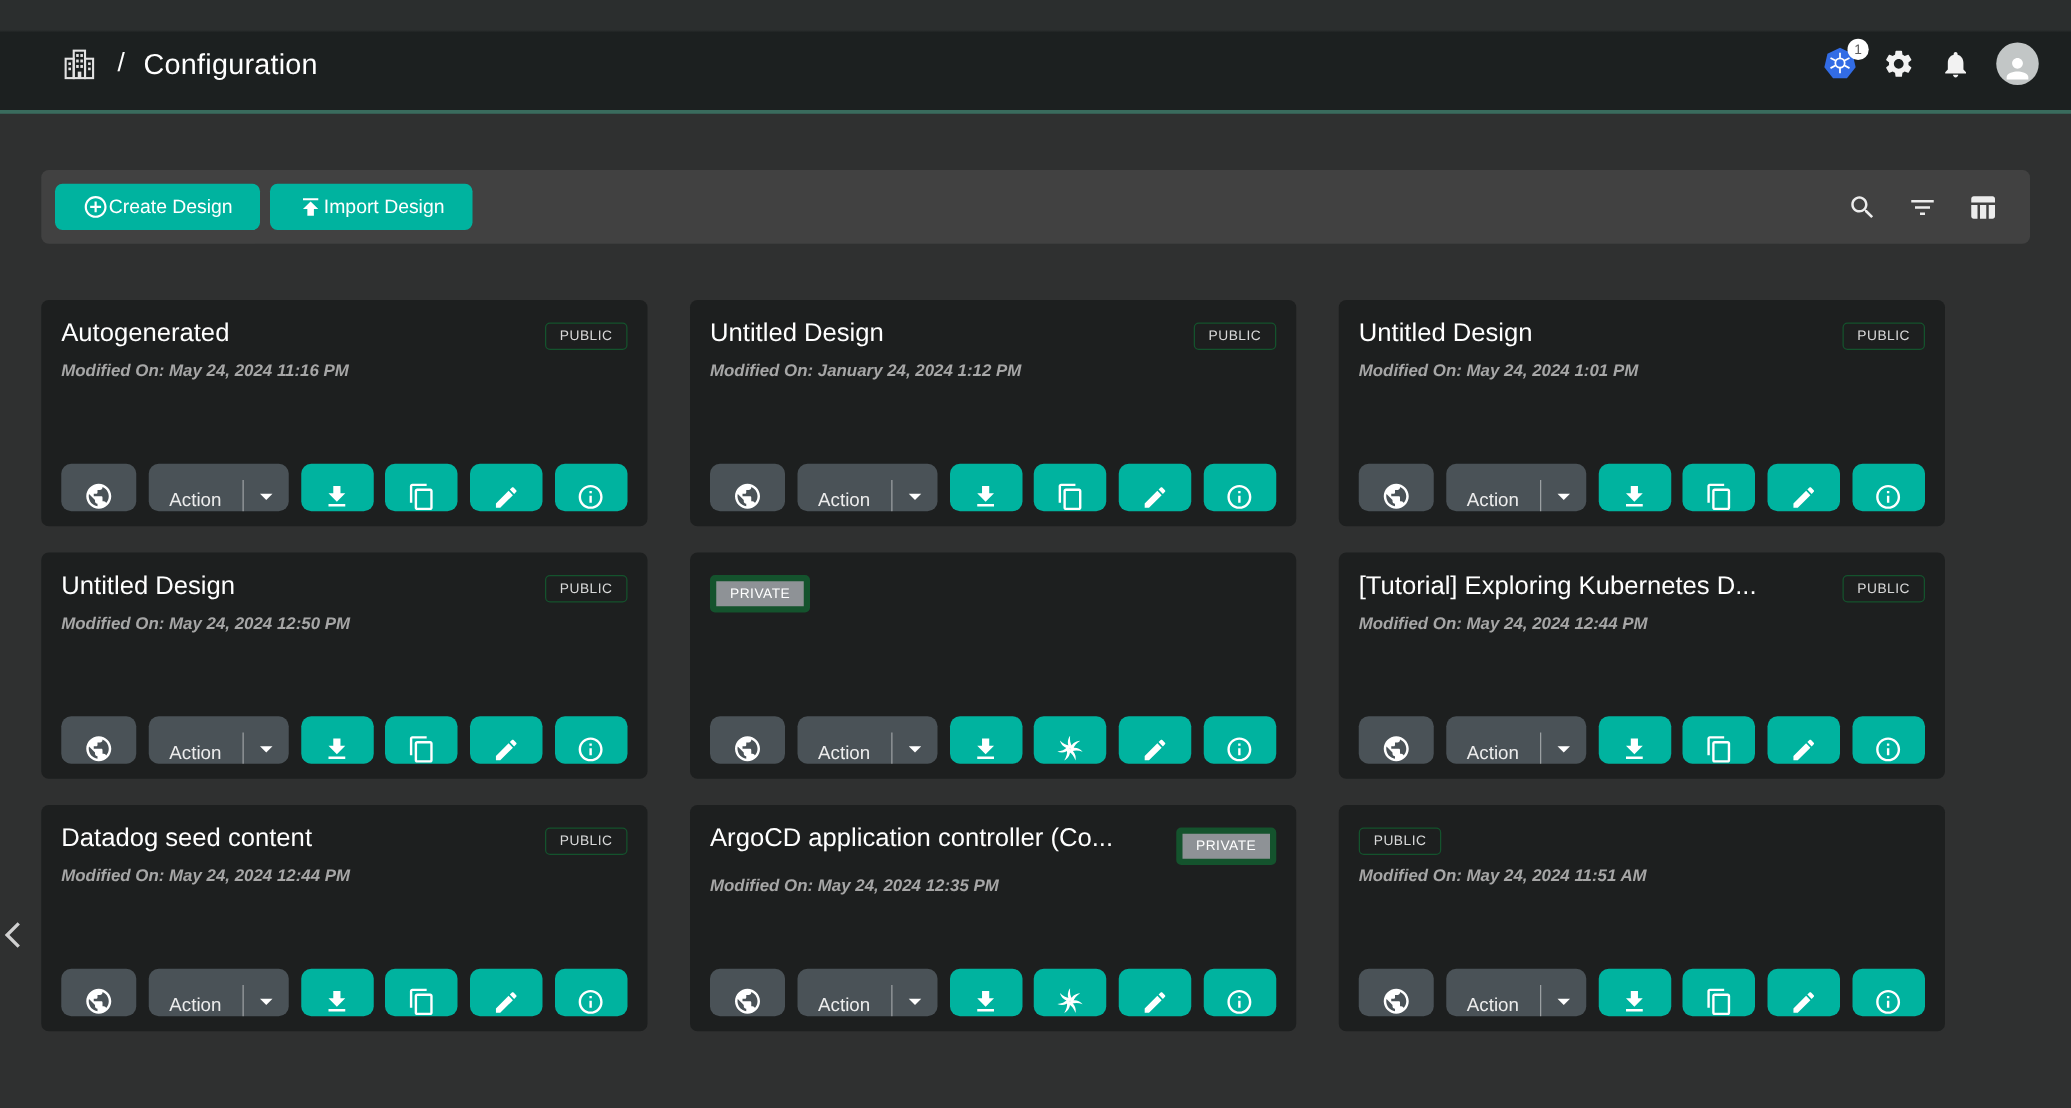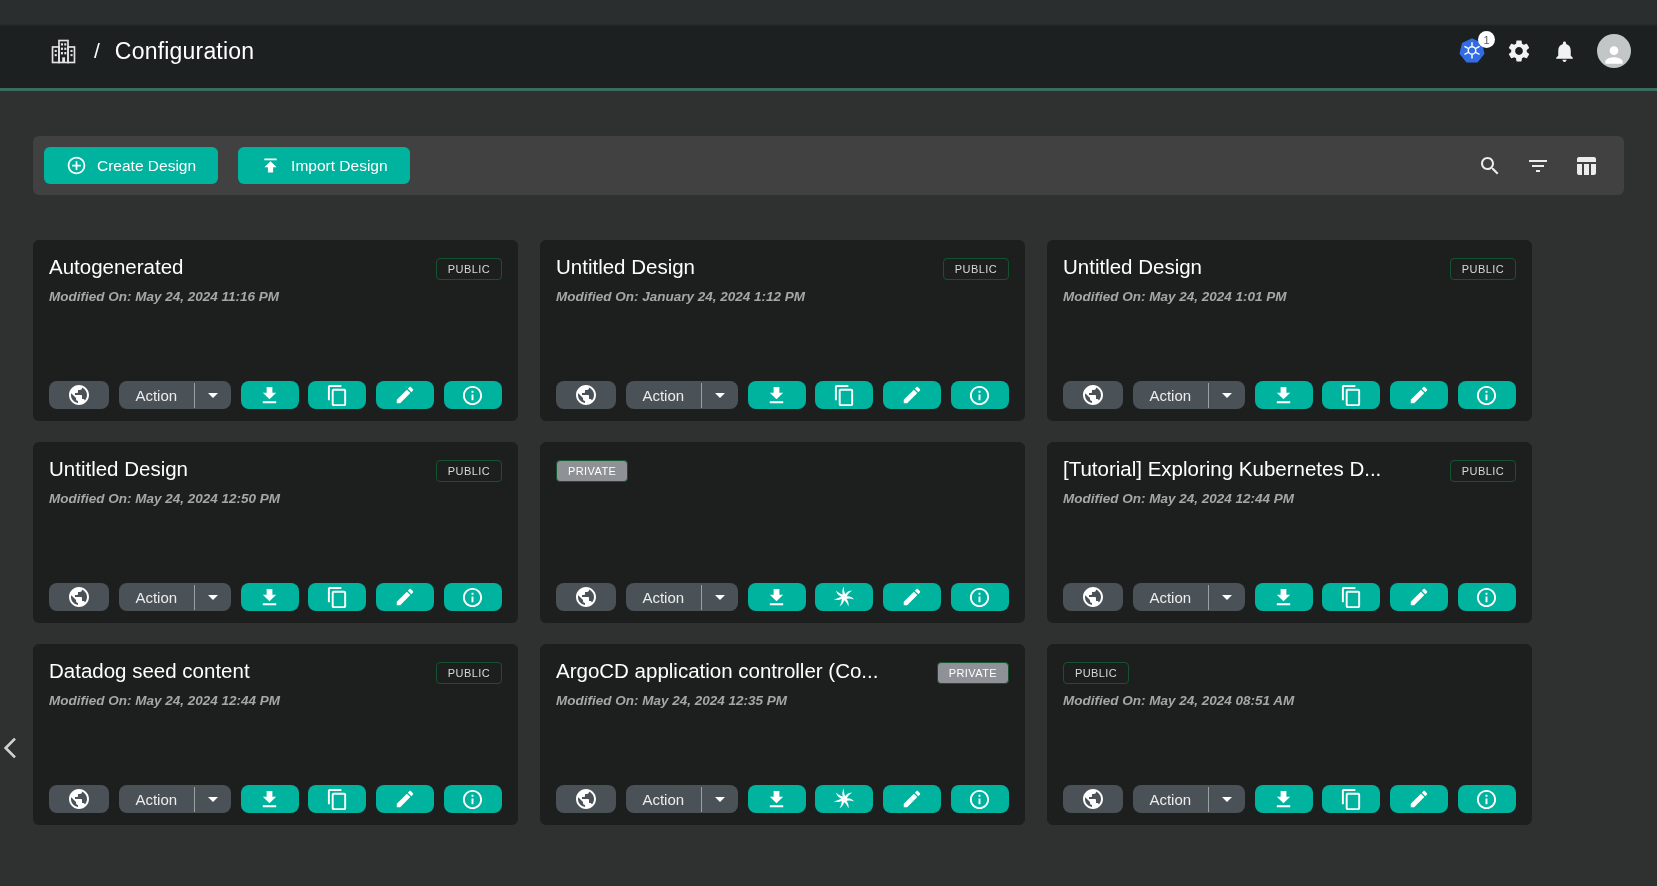--- a/index.html
+++ b/index.html
@@ -40,57 +40,57 @@
   
   .toolbar {
     margin: 45px 0 0 33px; width: 1591px; height: 59px;
     background: var(--toolbar-bg, #414141); border-radius: 6px;
     display: flex; align-items: center; padding: 0 26px 0 11px;
   }
   .tbtn {
     height: 37px; border: none; border-radius: 6px; cursor: pointer;
     background: var(--accent, #00B39F); color: #ffffff;
     font-family: inherit; font-size: 15.5px;
-    display: flex; align-items: center; gap: 10px; padding: 4px 22px;
-    margin-right: 20px;
+    display: flex; align-items: center; padding: 4px 22px;
+    margin-right: 8px;
   }
   .tools { margin-left: auto; display: flex; align-items: center; gap: 24px; }
   .tools span { display: flex; cursor: pointer; }
 
   
   .cards {
     margin: 45px 0 0 33px; width: 1499px;
-    display: grid; grid-template-columns: repeat(3, 485px); gap: 21px 22px;
+    display: grid; grid-template-columns: repeat(3, 485px); gap: 21px 34px;
   }
   .card {
     background: var(--card-bg, #1D1F1F); border-radius: 6px;
     height: 181px; padding: 15px 16px 12px;
     display: flex; flex-direction: column;
   }
   .card-top { display: flex; justify-content: space-between; align-items: flex-start; }
   .card-title {
     color: #ffffff; font-size: 20.5px; font-weight: 500;
     max-width: 370px; white-space: nowrap; overflow: hidden;
   }
   .badge {
     margin-top: 3px; font-size: 11px; font-weight: 500; letter-spacing: .4px;
     padding: 4px 11px; border-radius: 4px; white-space: nowrap;
   }
   .badge.public { border: 1px solid #14532d; color: #d8d8d8; background: transparent; }
-  .badge.private { border: 1px solid #14532d; color: #ffffff; background: #8e9296; }
+  .badge.private { border: 5px solid #14532d; color: #ffffff; background: #8e9296; }
   .modified {
     margin-top: 9px; color: #a6a6a6;
     font-style: italic; font-weight: 600; font-size: 13.5px;
   }
   .card-actions {
     margin-top: auto; display: flex; justify-content: space-between; align-items: center;
   }
   .btn {
-    height: 28px; border: none; border-radius: 8px; cursor: pointer;
-    display: flex; align-items: center; justify-content: center;
+    height: 38px; border: none; border-radius: 8px; cursor: pointer;
+    display: flex; align-items: flex-end; justify-content: center;
     background: var(--accent, #00B39F); width: 58px; padding: 0;
   }
   .btn.dark { background: var(--btn-dark, #4A5257); }
   .btn-globe { width: 60px; }
   .btn-action { width: 112px; justify-content: stretch; }
   .btn-action .label { flex: 1; color: #ececec; font-family: inherit; font-size: 15px; }
   .btn-action .sep { width: 1px; height: 25px; background: rgba(255,255,255,.45); }
   .btn-action .caret { width: 36px; display: flex; align-items: center; justify-content: center; }
 
   
@@ -606,21 +606,21 @@
             <path d="M11 7h2v2h-2zm0 4h2v6h-2zm1-9C6.48 2 2 6.48 2 12s4.48 10 10 10 10-4.48 10-10S17.52 2 12 2zm0 18c-4.41 0-8-3.59-8-8s3.59-8 8-8 8 3.59 8 8-3.59 8-8 8z"></path>
           </svg>
       </button>
     </div>
   </section>
 
   <section class="card">
     <div class="card-top">
       <span class="badge public">PUBLIC</span>
     </div>
-    <div class="modified">Modified On: May 24, 2024 08:51 AM</div>
+    <div class="modified">Modified On: May 24, 2024 11:51 AM</div>
     <div class="card-actions">
       <button class="btn dark btn-globe">
         <svg width="24" height="24" viewBox="0 0 24 24" fill="#ffffff">
             <path d="M12 2C6.48 2 2 6.48 2 12s4.48 10 10 10 10-4.48 10-10S17.52 2 12 2zM11 19.93c-3.95-.49-7-3.85-7-7.93 0-.62.08-1.21.21-1.79L9 15v1c0 1.1.9 2 2 2v1.93zm6.9-2.54c-.26-.81-1-1.39-1.9-1.39h-1v-3c0-.55-.45-1-1-1H8v-2h2c.55 0 1-.45 1-1V7h2c1.1 0 2-.9 2-2v-.41c2.93 1.19 5 4.06 5 7.41 0 2.08-.8 3.97-2.1 5.39z"></path>
           </svg>
       </button>
       <button class="btn dark btn-action">
         <span class="label">Action</span>
         <span class="sep"></span>
         <span class="caret">

